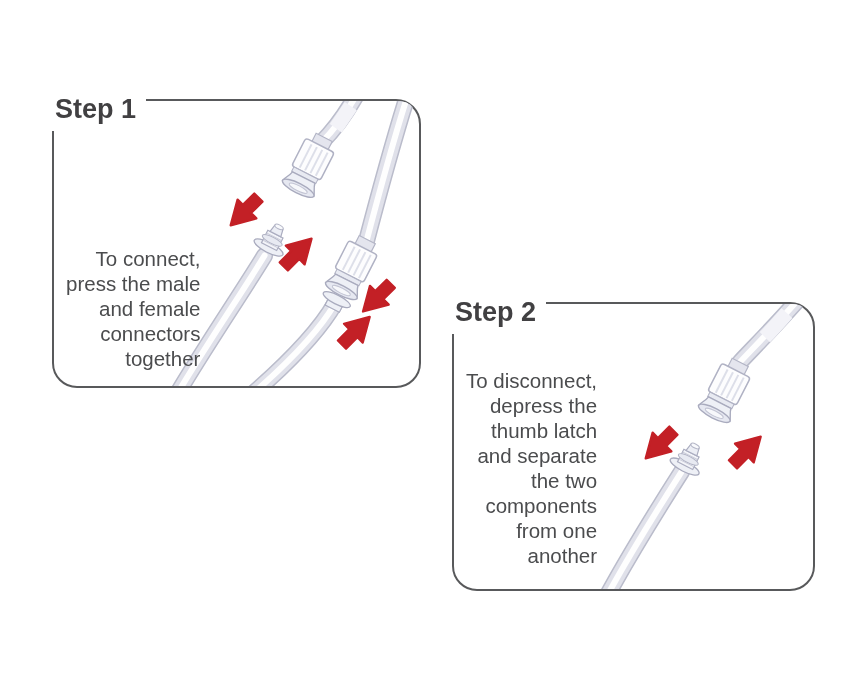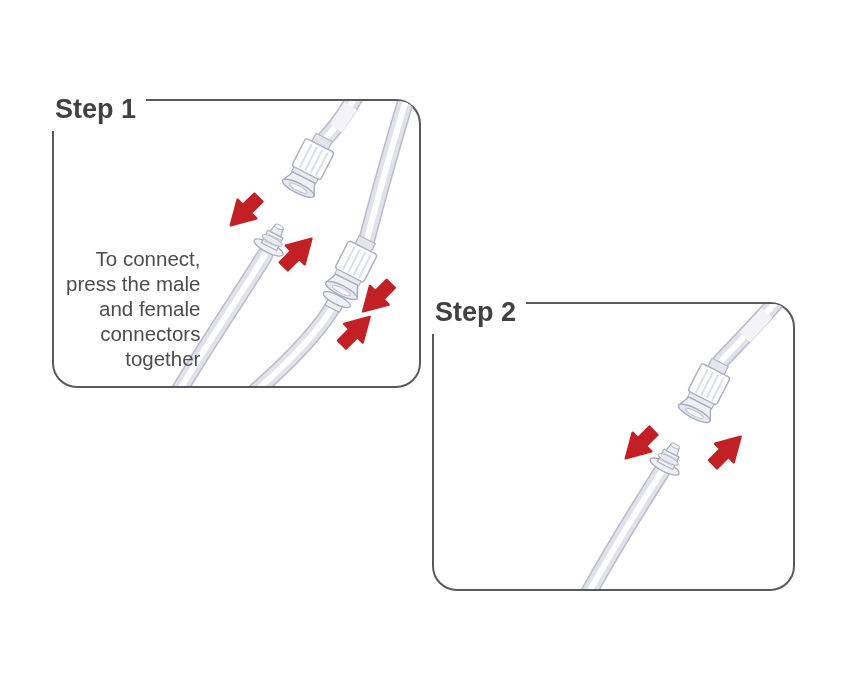--- a/index.html
+++ b/index.html
@@ -6,21 +6,21 @@
   .page{
     position:relative;width:868px;height:700px;background:var(--page-bg,#fff);
     font-family:"Liberation Sans","DejaVu Sans",sans-serif;overflow:hidden;
   }
   .panel{
     position:absolute;box-sizing:border-box;
     border:2.5px solid var(--panel-border,#58595b);
     border-radius:25px;background:#fff;
   }
   .panel-1{left:52px;top:99px;width:369px;height:289px;}
-  .panel-2{left:432px;top:302px;width:363px;height:289px;}
+  .panel-2{left:452px;top:302px;width:363px;height:289px;}
   .clip{
     position:absolute;left:0;top:0;right:0;bottom:0;
     border-radius:21px;overflow:hidden;
   }
   .illus{position:absolute;left:0;top:0;width:100%;height:100%;display:block;}
   .panel-title{
     position:absolute;left:-4px;top:-8px;background:#fff;
     padding:0 10px 6px 5px;
     font-size:27px;line-height:32px;font-weight:bold;
     color:var(--title-text,#414042);white-space:nowrap;
@@ -143,15 +143,23 @@
         </g>
 
         <use href="#def-female" transform="translate(260,108) rotate(117)"></use>
         <use href="#def-male" transform="translate(230,162) rotate(-63)"></use>
 
         <use href="#def-arrow" transform="translate(205,140) rotate(135) scale(1.15)"></use>
         <use href="#def-arrow" transform="translate(292,146) rotate(-45) scale(1.15)"></use>
       </svg>
     </div>
     <div class="panel-title">Step 2</div>
+    <div class="panel-body">To disconnect,
+depress the
+thumb latch
+and separate
+the two
+components
+from one
+another</div>
   </section>
 
 </div>
 
 </body></html>

